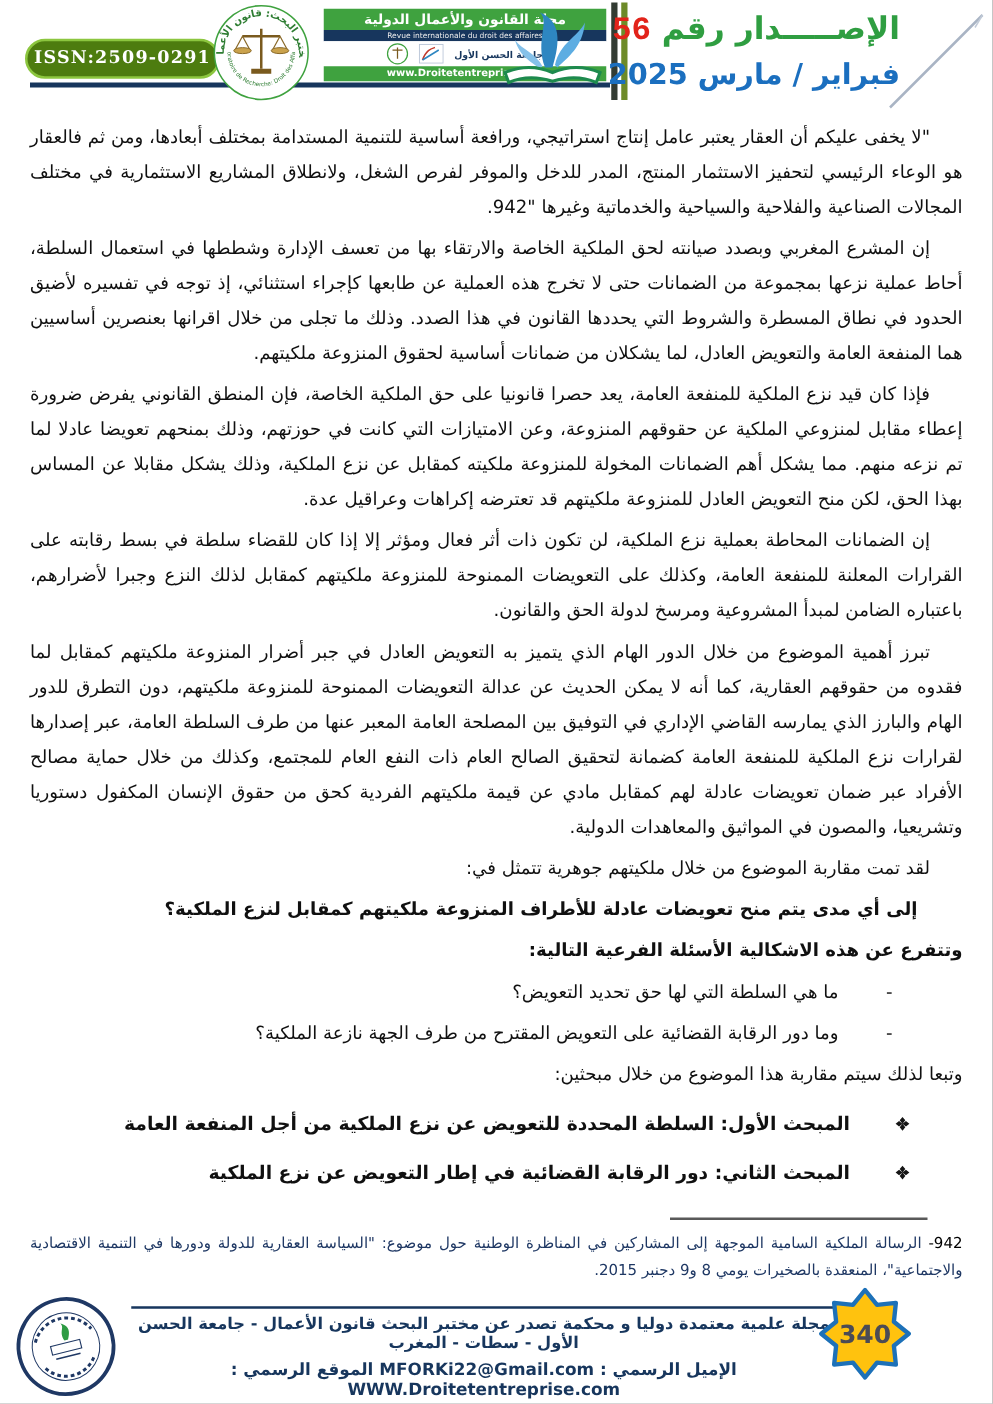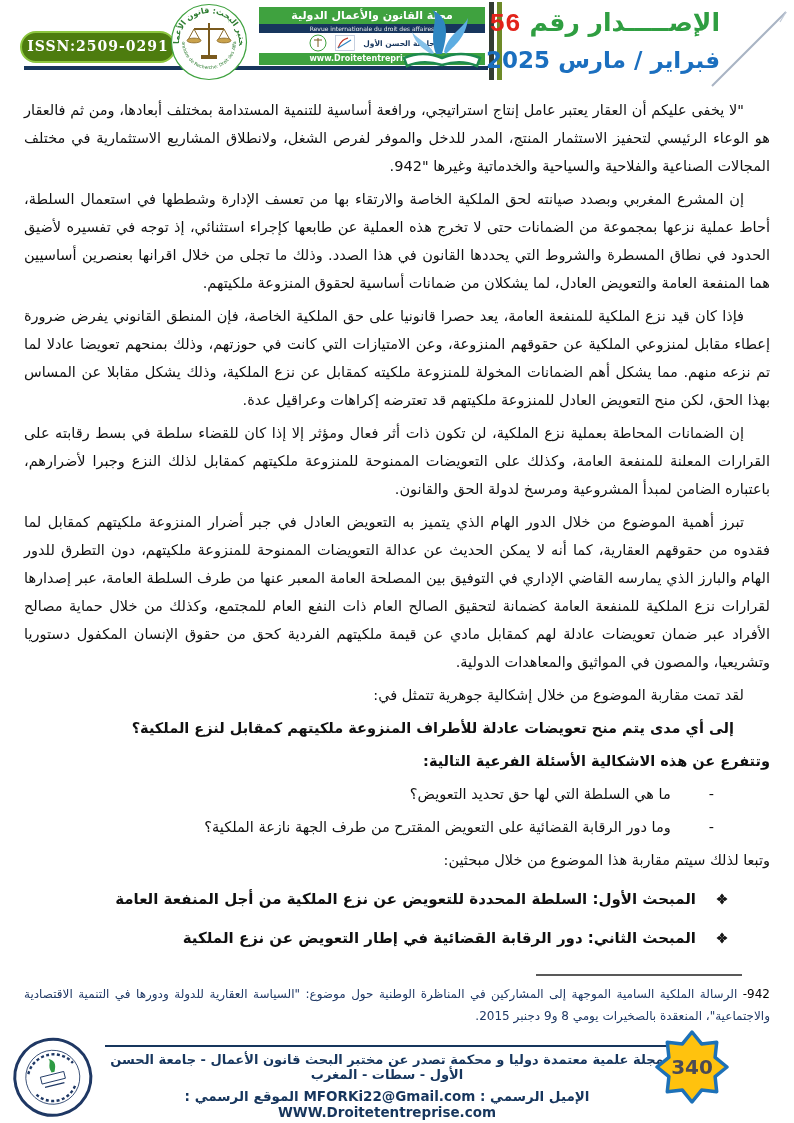--- a/index.html
+++ b/index.html
@@ -32,21 +32,21 @@
   
   .content{position:absolute;left:24px;top:96px;width:746px;direction:rtl;
     font-size:14.5px;line-height:28px;color:#101010;text-align:justify;}
   .para{margin:0 0 5px;text-indent:26px;}
   .bold{font-weight:bold;}
   .no-indent{text-indent:0;}
   .mq{text-indent:36px;}
   .subq{display:flex;gap:38px;padding-right:56px;margin:5px 0;}
   .subq .dash{flex:0 0 auto;}
   .sections{margin-top:4px;}
-  .section-item{display:flex;align-items:center;gap:20px;padding-right:42px;margin:11px 0;
+  .section-item{display:flex;align-items:center;gap:36px;padding-right:42px;margin:11px 0;
     font-weight:bold;font-size:15px;}
   .diamond{display:inline-flex;flex:0 0 auto;}
 
   
   .footnote-area{position:absolute;left:24px;top:974px;width:746px;direction:rtl;}
   .fn-sep{width:206px;border-top:2px solid #595959;margin-right:28px;}
   .fn-text{font-size:12px;line-height:22px;color:#1F3864;text-align:justify;margin:7px 0 0;}
   .fn-ref{color:#000000;}
 
   
@@ -134,21 +134,21 @@
   </svg>
 
   <div class="header-rule"></div>
 
   <main class="content">
     <p class="para">"لا يخفى عليكم أن العقار يعتبر عامل إنتاج استراتيجي، ورافعة أساسية للتنمية المستدامة بمختلف أبعادها، ومن ثم فالعقار هو الوعاء الرئيسي لتحفيز الاستثمار المنتج، المدر للدخل والموفر لفرص الشغل، ولانطلاق المشاريع الاستثمارية في مختلف المجالات الصناعية والفلاحية والسياحية والخدماتية وغيرها "942.</p>
     <p class="para">إن المشرع المغربي وبصدد صيانته لحق الملكية الخاصة والارتقاء بها من تعسف الإدارة وشططها في استعمال السلطة، أحاط عملية نزعها بمجموعة من الضمانات حتى لا تخرج هذه العملية عن طابعها كإجراء استثنائي، إذ توجه في تفسيره لأضيق الحدود في نطاق المسطرة والشروط التي يحددها القانون في هذا الصدد. وذلك ما تجلى من خلال اقرانها بعنصرين أساسيين هما المنفعة العامة والتعويض العادل، لما يشكلان من ضمانات أساسية لحقوق المنزوعة ملكيتهم.</p>
     <p class="para">فإذا كان قيد نزع الملكية للمنفعة العامة، يعد حصرا قانونيا على حق الملكية الخاصة، فإن المنطق القانوني يفرض ضرورة إعطاء مقابل لمنزوعي الملكية عن حقوقهم المنزوعة، وعن الامتيازات التي كانت في حوزتهم، وذلك بمنحهم تعويضا عادلا لما تم نزعه منهم. مما يشكل أهم الضمانات المخولة للمنزوعة ملكيته كمقابل عن نزع الملكية، وذلك يشكل مقابلا عن المساس بهذا الحق، لكن منح التعويض العادل للمنزوعة ملكيتهم قد تعترضه إكراهات وعراقيل عدة.</p>
     <p class="para">إن الضمانات المحاطة بعملية نزع الملكية، لن تكون ذات أثر فعال ومؤثر إلا إذا كان للقضاء سلطة في بسط رقابته على القرارات المعلنة للمنفعة العامة، وكذلك على التعويضات الممنوحة للمنزوعة ملكيتهم كمقابل لذلك النزع وجبرا لأضرارهم، باعتباره الضامن لمبدأ المشروعية ومرسخ لدولة الحق والقانون.</p>
     <p class="para">تبرز أهمية الموضوع من خلال الدور الهام الذي يتميز به التعويض العادل في جبر أضرار المنزوعة ملكيتهم كمقابل لما فقدوه من حقوقهم العقارية، كما أنه لا يمكن الحديث عن عدالة التعويضات الممنوحة للمنزوعة ملكيتهم، دون التطرق للدور الهام والبارز الذي يمارسه القاضي الإداري في التوفيق بين المصلحة العامة المعبر عنها من طرف السلطة العامة، عبر إصدارها لقرارات نزع الملكية للمنفعة العامة كضمانة لتحقيق الصالح العام ذات النفع العام للمجتمع، وكذلك من خلال حماية مصالح الأفراد عبر ضمان تعويضات عادلة لهم كمقابل مادي عن قيمة ملكيتهم الفردية كحق من حقوق الإنسان المكفول دستوريا وتشريعيا، والمصون في المواثيق والمعاهدات الدولية.</p>
-    <p class="para">لقد تمت مقاربة الموضوع من خلال إشكالية جوهرية تتمثل في:</p>
+    <p class="para">لقد تمت مقاربة الموضوع من خلال ملكيتهم جوهرية تتمثل في:</p>
     <p class="para bold mq">إلى أي مدى يتم منح تعويضات عادلة للأطراف المنزوعة ملكيتهم كمقابل لنزع الملكية؟</p>
     <p class="para bold no-indent">وتتفرع عن هذه الاشكالية الأسئلة الفرعية التالية:</p>
 
     <div class="subq">
       <span class="dash">-</span>
       <span>ما هي السلطة التي لها حق تحديد التعويض؟</span>
     </div>
     <div class="subq">
       <span class="dash">-</span>
       <span>وما دور الرقابة القضائية على التعويض المقترح من طرف الجهة نازعة الملكية؟</span>

